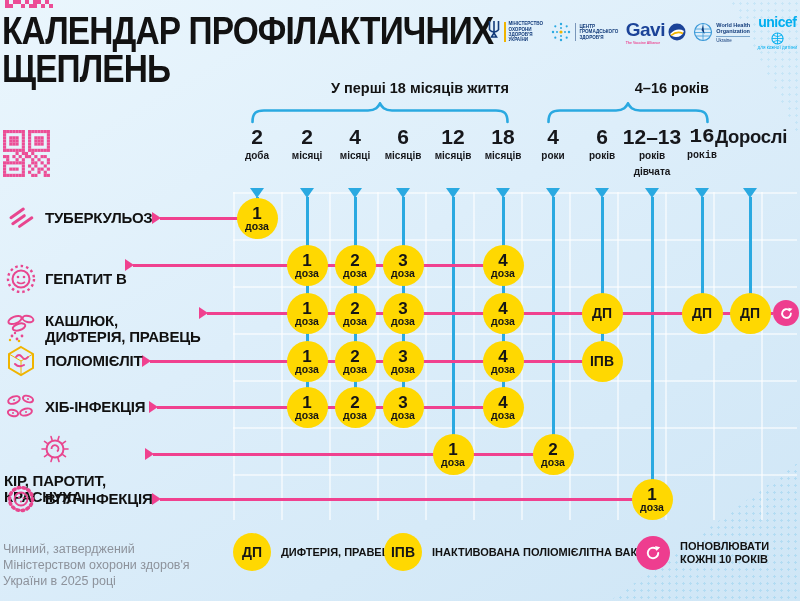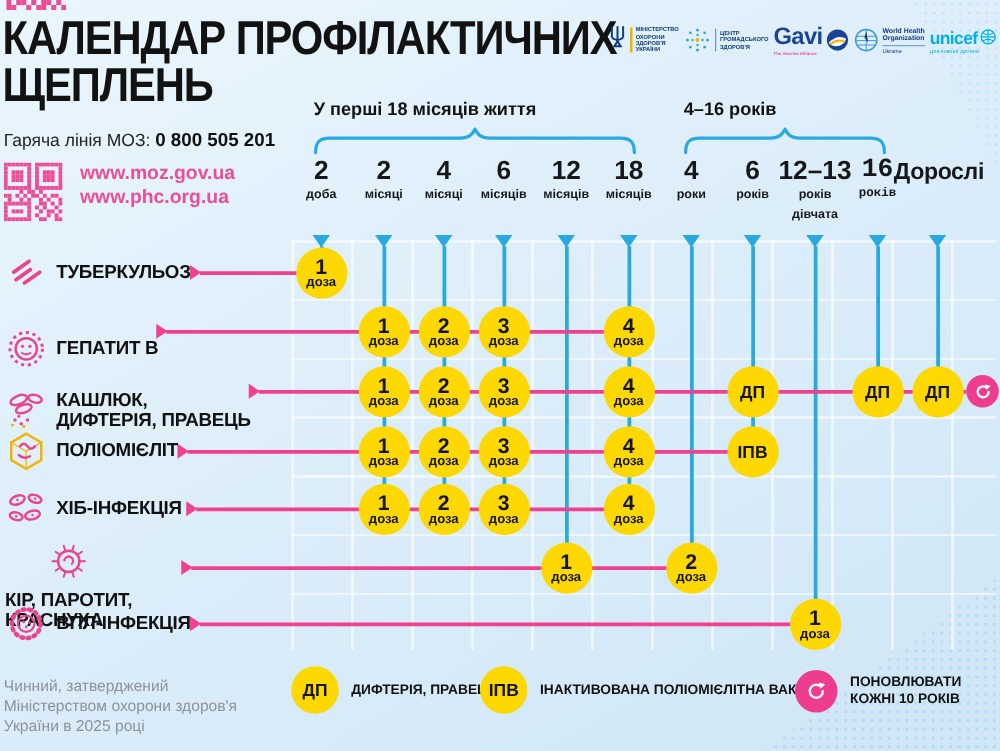--- a/index.html
+++ b/index.html
@@ -28,21 +28,21 @@
   .logo .txt{font-size:4.6px;font-weight:bold;color:#123b7a;line-height:5.4px;}
   .logo .bar{width:1.5px;height:20px;background:#f0b400;}
   .logo .bar2{width:1px;height:18px;background:#123b7a;opacity:.5;}
   .gavi-word{font-size:19px;font-weight:bold;color:#1b4398;letter-spacing:-.5px;}
   .gavi-sub{font-size:3.5px;color:#ec4d96;font-weight:bold;}
   .who-txt{font-size:5.5px;color:#123b7a;line-height:6.5px;font-weight:bold;}
   .who-sub{font-size:4.5px;color:#123b7a;border-top:.5px solid #7aa6cc;margin-top:1px;padding-top:1px;}
   .unicef-word{font-size:14px;font-weight:bold;color:#00aeef;letter-spacing:-.5px;}
   .unicef-sub{font-size:4.6px;color:#00aeef;}
   
-  .bracket-label{position:absolute;top:80px;font-size:14.5px;font-weight:bold;text-align:left;color:#131313;}
+  .bracket-label{position:absolute;top:80px;font-size:14.5px;font-weight:bold;text-align:right;color:#131313;}
   .brace{position:absolute;top:102px;}
   .col{position:absolute;top:126px;width:70px;text-align:center;}
   .cnum{font-size:21px;font-weight:bold;line-height:21px;color:#16171b;}
   .cnum.adults{font-size:18.5px;letter-spacing:-.3px;}
   .cunit{font-size:10px;font-weight:bold;line-height:14px;margin-top:2px;color:#16171b;}
   
   .gridlines{position:absolute;left:233px;top:192px;width:564px;height:328px;z-index:0;
     background-image:
       repeating-linear-gradient(to right,rgba(255,255,255,.55) 0 2px,transparent 2px 48px),
       repeating-linear-gradient(to bottom,rgba(255,255,255,.55) 0 2px,transparent 2px 47px);}
@@ -163,36 +163,32 @@
       <div>
         <div class="who-txt">
           <div>World Health</div>
           <div>Organization</div>
         </div>
         <div class="who-sub">Ukraine</div>
       </div>
     </div>
     <div class="logo">
       <div>
-        <div style="display:flex;align-items:center;gap:2px;">
+        <div style="display:flex;align-items:center;gap:2px;flex-direction:column;">
           <span class="unicef-word">unicef</span>
           <svg width="13" height="13" viewBox="0 0 14 14">
             <circle cx="7" cy="7" r="6" stroke="#00aeef" stroke-width="1.1" fill="none"></circle>
             <path d="M1,7 h12 M7,1 v12 M2.5,3.5 q4.5,3 9,0 M2.5,10.5 q4.5,-3 9,0" stroke="#00aeef" stroke-width="0.9" fill="none"></path>
           </svg>
         </div>
         <div class="unicef-sub">для кожної дитини</div>
       </div>
     </div>
   </div>
 
-  <div class="hotline">
-    <span>Гаряча лінія МОЗ:</span>
-    <b>0 800 505 201</b>
-  </div>
 
   <svg class="qr" id="qr-main" width="47" height="47">
       <rect x="0.00" y="0.00" width="3.13" height="3.13" fill="#ec4d96"></rect>
       <rect x="3.13" y="0.00" width="3.13" height="3.13" fill="#ec4d96"></rect>
       <rect x="6.26" y="0.00" width="3.13" height="3.13" fill="#ec4d96"></rect>
       <rect x="9.39" y="0.00" width="3.13" height="3.13" fill="#ec4d96"></rect>
       <rect x="12.52" y="0.00" width="3.13" height="3.13" fill="#ec4d96"></rect>
       <rect x="15.65" y="0.00" width="3.13" height="3.13" fill="#ec4d96"></rect>
       <rect x="18.78" y="0.00" width="3.13" height="3.13" fill="#ec4d96"></rect>
       <rect x="25.04" y="0.00" width="3.13" height="3.13" fill="#ec4d96"></rect>
@@ -309,24 +305,20 @@
       <rect x="9.39" y="43.82" width="3.13" height="3.13" fill="#ec4d96"></rect>
       <rect x="12.52" y="43.82" width="3.13" height="3.13" fill="#ec4d96"></rect>
       <rect x="15.65" y="43.82" width="3.13" height="3.13" fill="#ec4d96"></rect>
       <rect x="18.78" y="43.82" width="3.13" height="3.13" fill="#ec4d96"></rect>
       <rect x="28.17" y="43.82" width="3.13" height="3.13" fill="#ec4d96"></rect>
       <rect x="31.30" y="43.82" width="3.13" height="3.13" fill="#ec4d96"></rect>
       <rect x="40.69" y="43.82" width="3.13" height="3.13" fill="#ec4d96"></rect>
       <rect x="43.82" y="43.82" width="3.13" height="3.13" fill="#ec4d96"></rect>
     </svg>
 
-  <div class="urls">
-    <div>www.moz.gov.ua</div>
-    <div>www.phc.org.ua</div>
-  </div>
 
   <div class="bracket-label" style="left:251px;width:258px;">У перші 18 місяців життя</div>
   <svg class="brace" style="left:251px;" width="258" height="22">
     <path d="M1.5,20 C1.5,11 5,8.5 13,8.5 L117,8.5 C125,8.5 127,5 129,1.5 C131,5 133,8.5 141,8.5 L245,8.5 C253,8.5 256.5,11 256.5,20" stroke="#2aa9e1" stroke-width="2.6" fill="none" stroke-linecap="round"></path>
   </svg>
   <div class="bracket-label" style="left:547px;width:162px;">4–16 років</div>
   <svg class="brace" style="left:547px;" width="162" height="22">
     <path d="M1.5,20 C1.5,11 5,8.5 13,8.5 L69,8.5 C77,8.5 79,5 81,1.5 C83,5 85,8.5 93,8.5 L149,8.5 C157,8.5 160.5,11 160.5,20" stroke="#2aa9e1" stroke-width="2.6" fill="none" stroke-linecap="round"></path>
   </svg>
 

